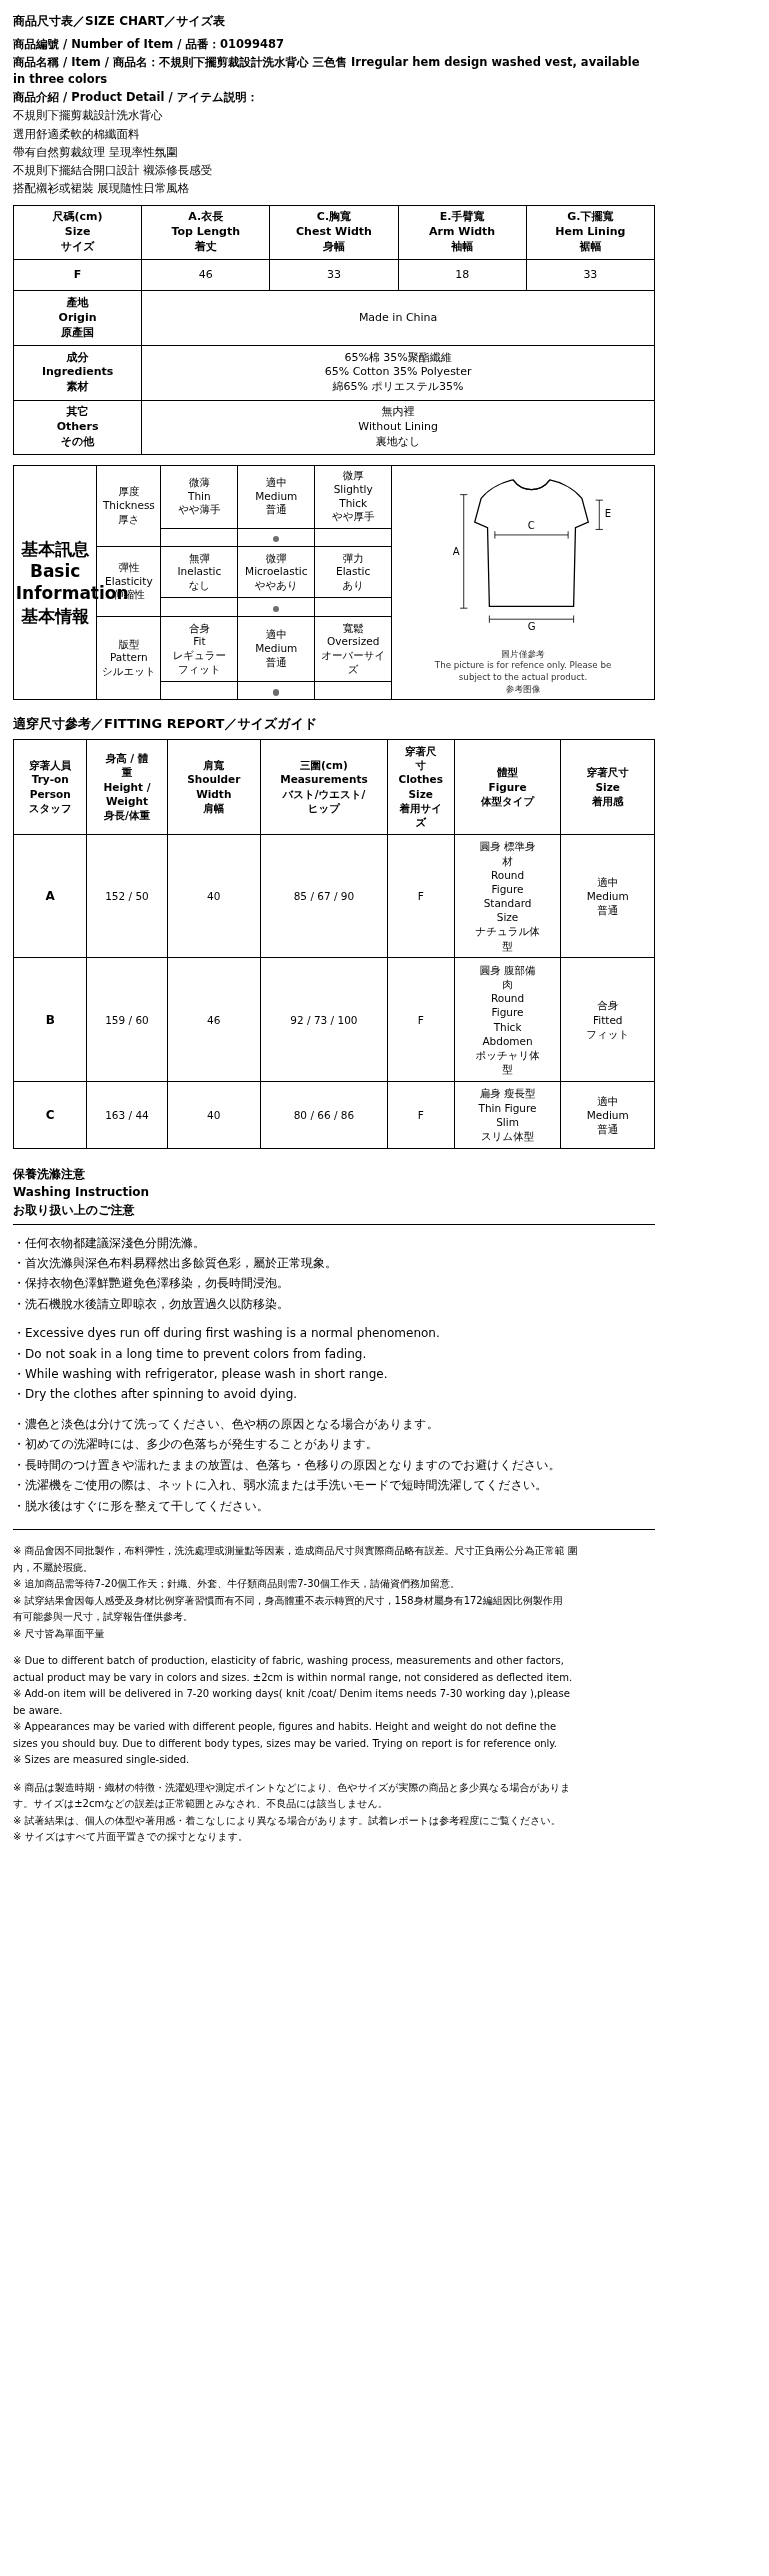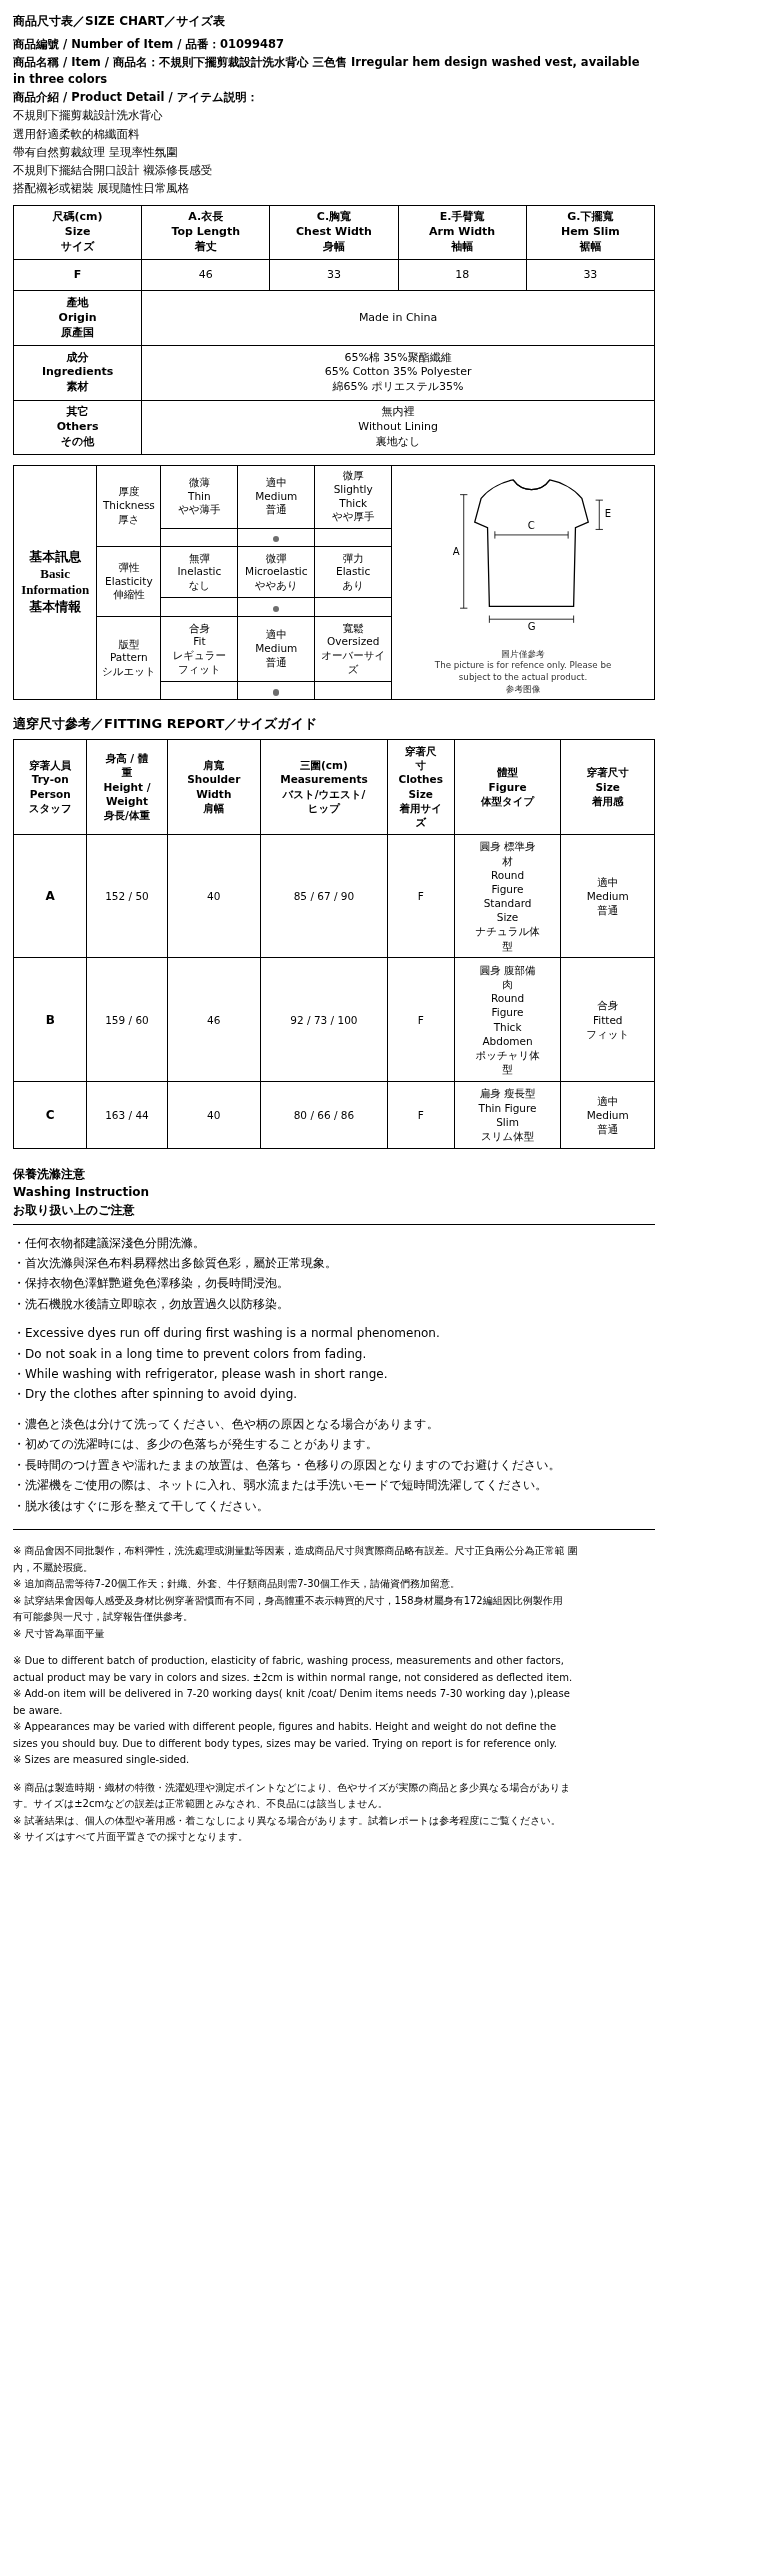--- a/index.html
+++ b/index.html
@@ -60,21 +60,21 @@
     table-layout: fixed;
   }
   table.bi td {
     border: 0.9px solid #000;
     font-size: 10.5px;
     text-align: center;
     vertical-align: middle;
     padding: 3.7px 1.8px;
     line-height: 1.3;
   }
-  table.bi td.label { font-weight: bold; font-size: 13px; font-family: Liberation Serif, serif; }
+  table.bi td.label { font-weight: bold; font-size: 17px; }
   .dot {
     display: block;
     width: 6.4px; height: 6.4px;
     border-radius: 50%;
     background: #6e6e6e;
     margin: 3.7px auto 0 auto;
   }
   .dotcell { height: 16.5px; }
   .img-cell { border: 0.9px solid #000; text-align: center; padding: 5.5px 3.7px; }
   .img-note {
@@ -159,21 +159,21 @@
       <th>
         <div class="sizehdr">
           <div>E.手臂寬</div>
           <div>Arm Width</div>
           <div>袖幅</div>
         </div>
       </th>
       <th>
         <div class="sizehdr">
           <div>G.下擺寬</div>
-          <div>Hem Slim</div>
+          <div>Hem Lining</div>
           <div>裾幅</div>
         </div>
       </th>
     </tr>
     <tr>
       <td class="boldcell" style="height:31px">F</td>
       <td>46</td>
       <td>33</td>
       <td>18</td>
       <td>33</td>

